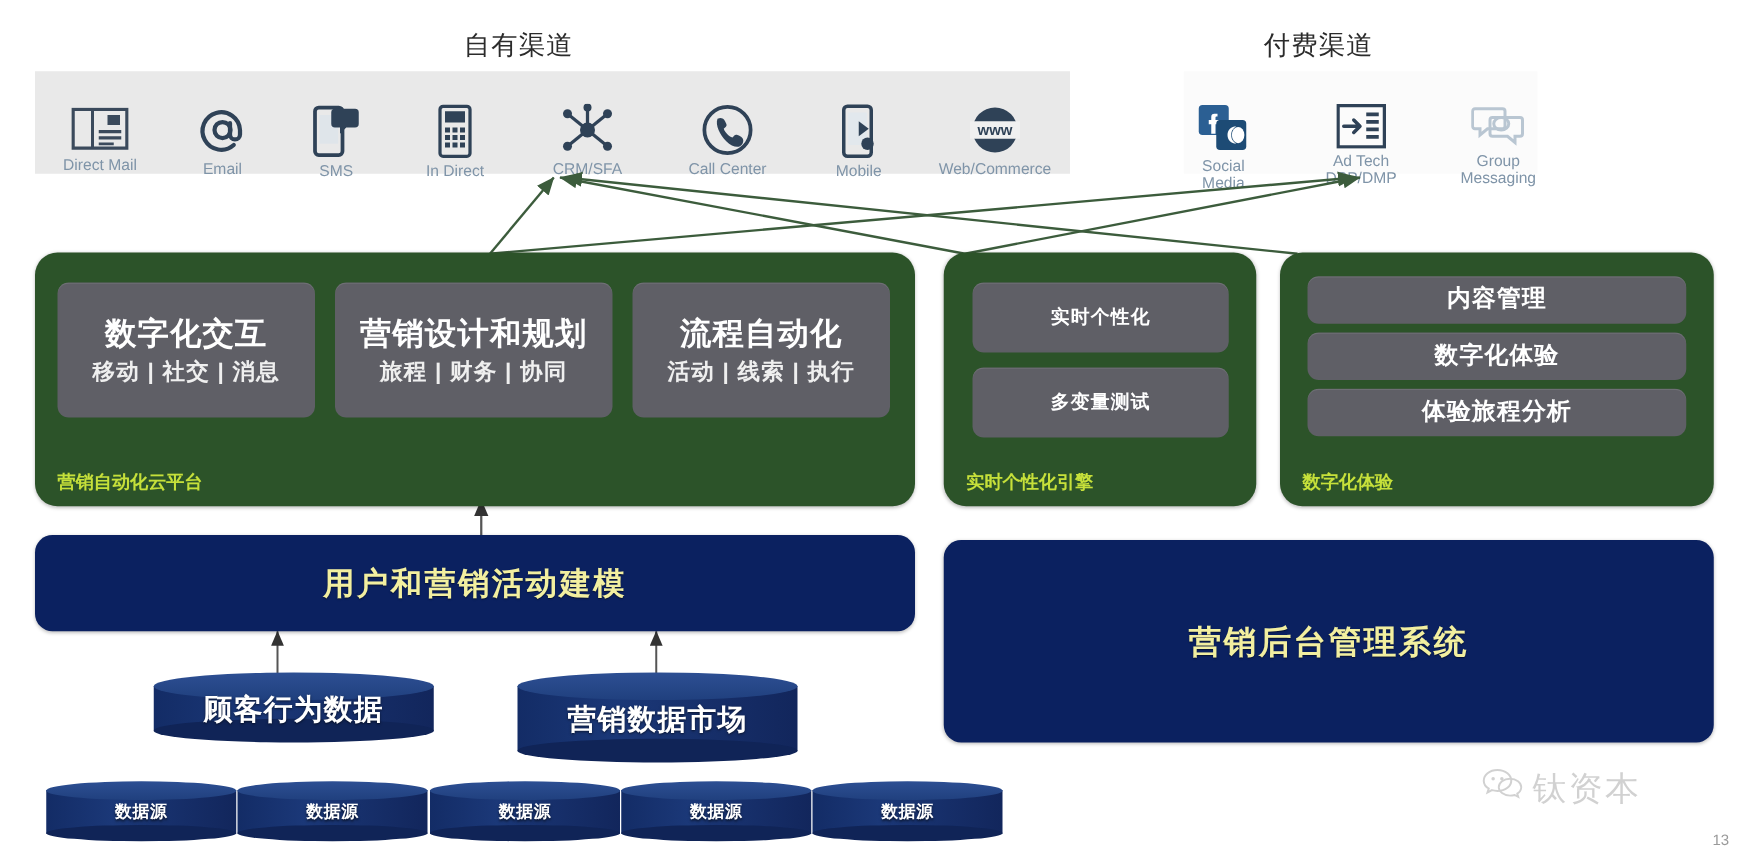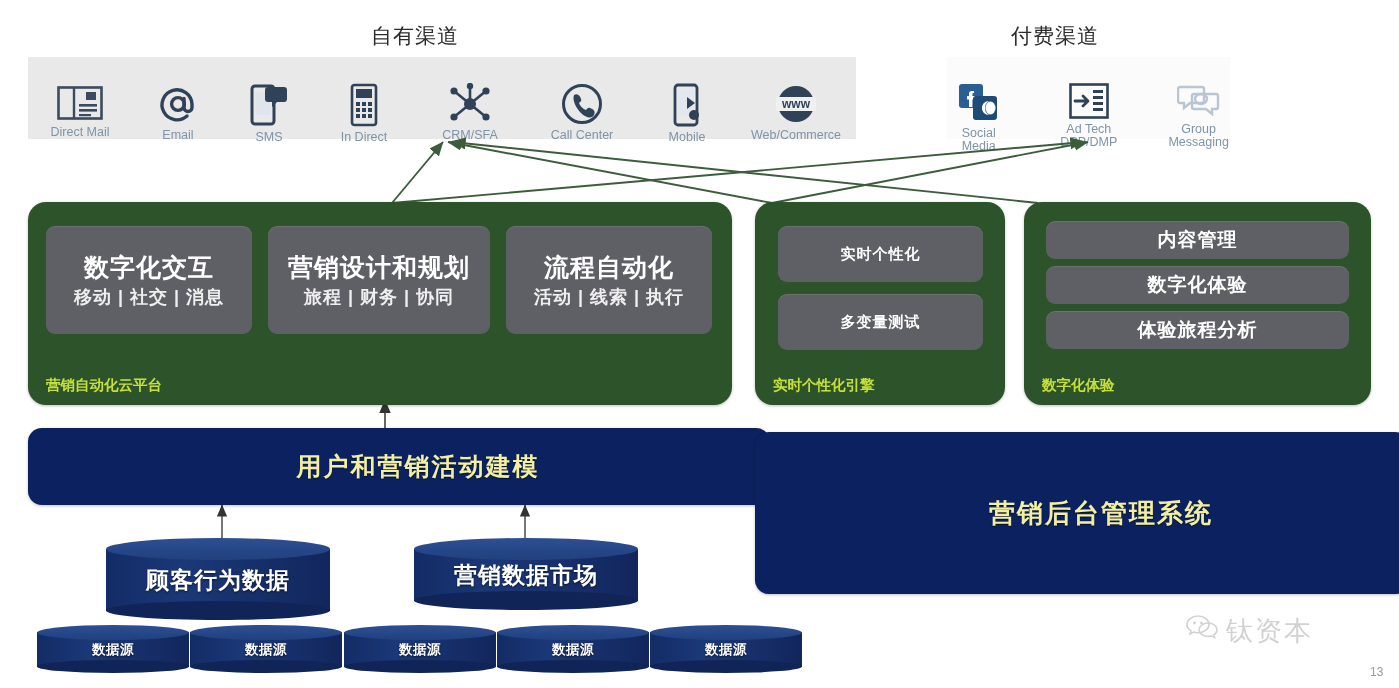--- a/index.html
+++ b/index.html
@@ -49,21 +49,20 @@
   .gcard .t1{font-size:25px;color:#ffffff;font-weight:bold;letter-spacing:1px;line-height:30px;}
   .gcard .t2{font-size:18px;color:#efefef;font-weight:bold;letter-spacing:1px;margin-top:3px;}
   .gcard.single .t1{font-size:15px;}
   .gcard.slim .t1{font-size:19px;}
 
   
   .blue-box{
     position:absolute;background:#0b2160;border-radius:14px;
     display:flex;align-items:center;justify-content:center;
     box-shadow:0 1px 3px rgba(0,0,0,.25);
-    padding-left:38px;
   }
   .blue-box .btext{
     font-size:25px;font-weight:bold;color:#f2efa0;letter-spacing:2px;
     text-shadow:0 1px 1px rgba(0,0,0,.5);
   }
   .blue-box.tall .btext{font-size:26px;}
 
   
   .cyl{position:absolute;}
   .cyl .body{
@@ -337,21 +336,21 @@
   </div>
 
   <div class="blue-box" style="left:28px;top:428px;width:704px;height:77px;">
     <span class="btext">用户和营销活动建模</span>
   </div>
 
   <div class="blue-box tall" style="left:755px;top:432px;width:616px;height:162px;">
     <span class="btext">营销后台管理系统</span>
   </div>
 
-  <div class="cyl big" style="left:106px;top:538px;width:224px;height:82px;">
+  <div class="cyl big" style="left:123px;top:538px;width:224px;height:56px;">
     <div class="body"></div>
     <div class="top"></div>
     <div class="bot"></div>
     <div class="lbl">顾客行为数据</div>
   </div>
 
   <div class="cyl big" style="left:414px;top:538px;width:224px;height:72px;">
     <div class="body"></div>
     <div class="top"></div>
     <div class="bot"></div>

